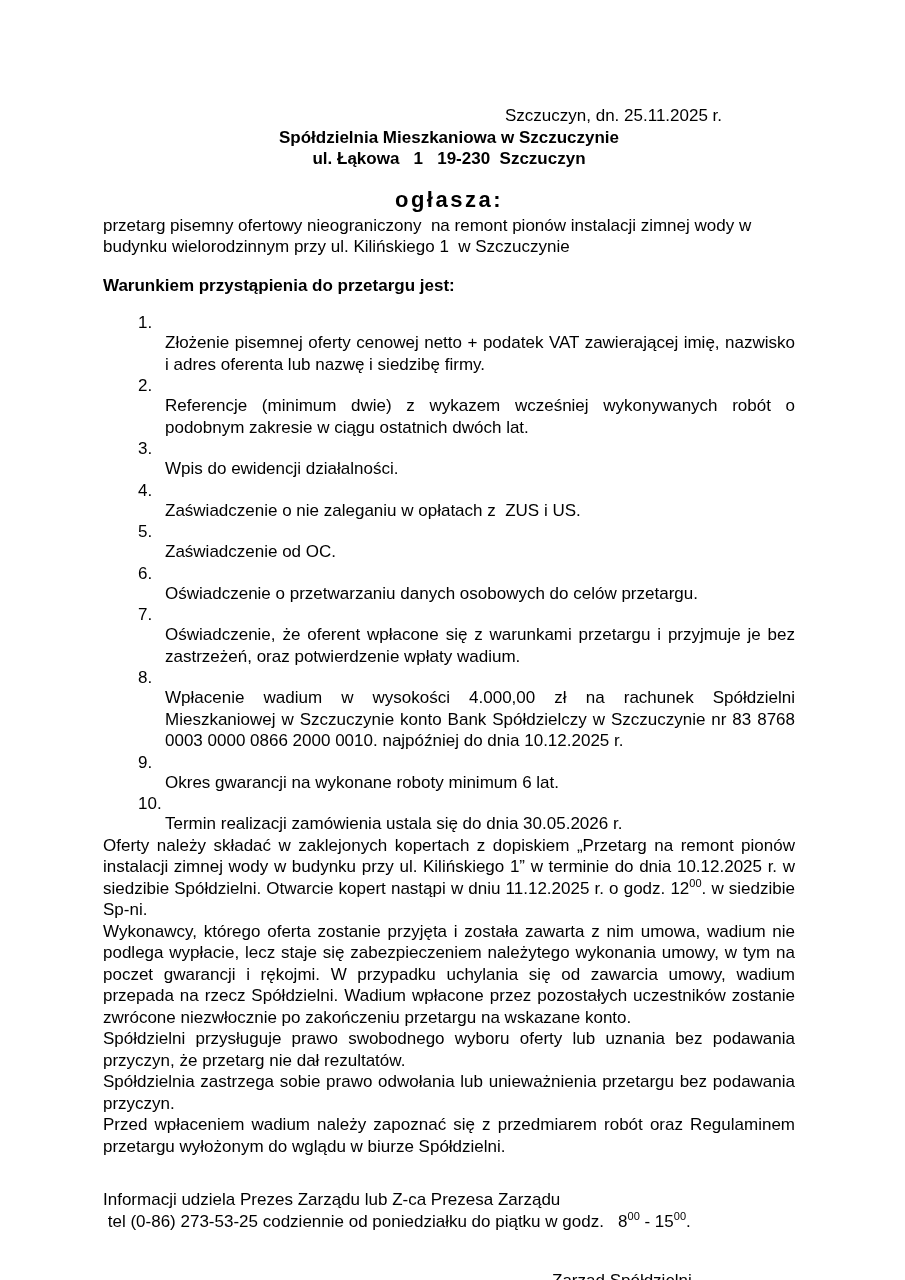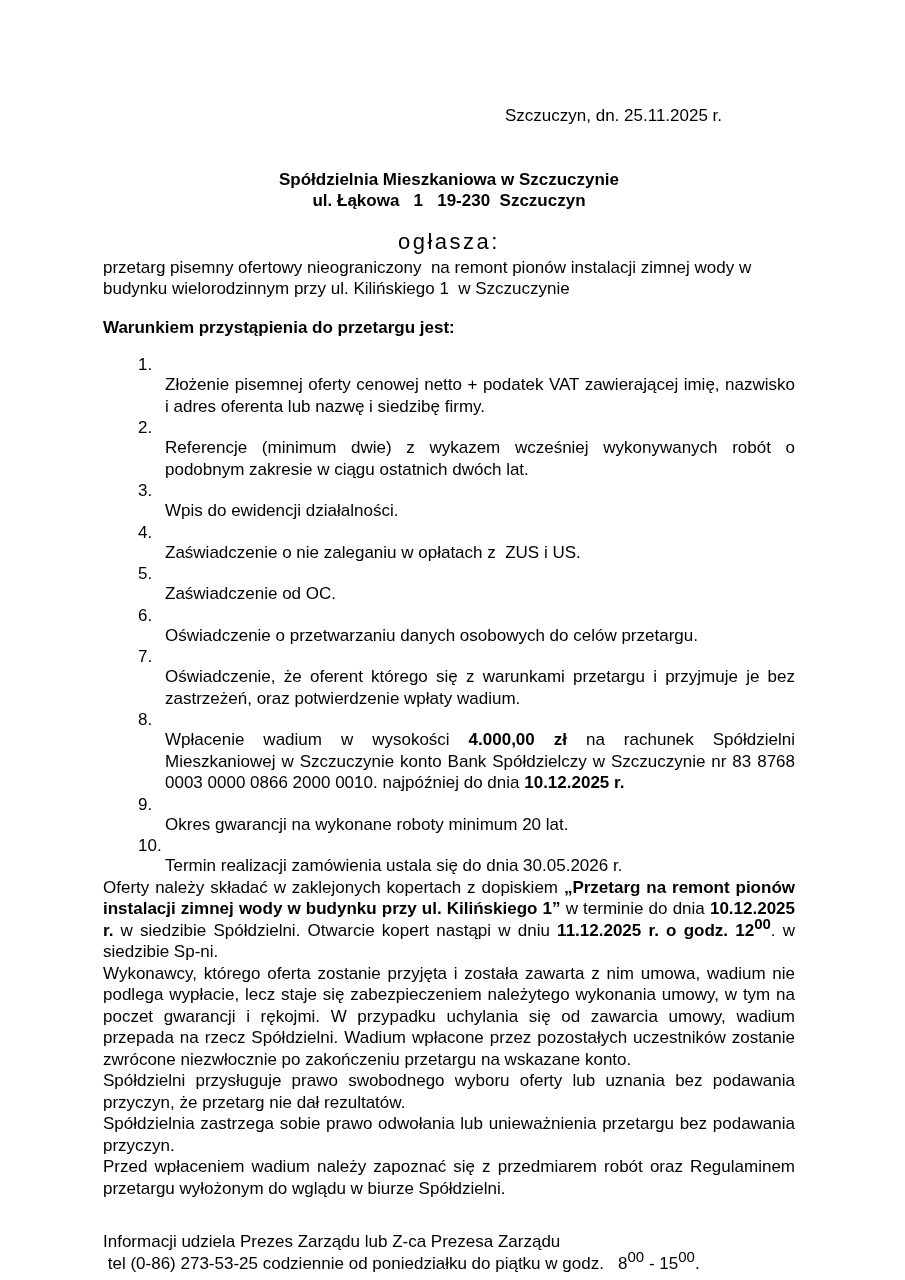--- a/index.html
+++ b/index.html
@@ -11,47 +11,47 @@
     background: #ffffff;
     color: #000000;
     font-family: "Liberation Sans", sans-serif;
     font-size: 17px;
     line-height: 21.5px;
     box-sizing: border-box;
     padding: 105px 110px 0 103px;
     overflow: hidden;
   }
   .date-line { margin-left: 402px; white-space: pre; }
-  .org-block { margin-top: 42px; }
+  .org-block { }
   .org-name, .org-address {
     text-align: center;
     font-weight: bold;
     white-space: pre;
   }
   .announce {
     margin-top: 16px;
     text-align: center;
-    font-weight: normal;
+    font-weight: bold;
     font-size: 22px;
     line-height: 27px;
     letter-spacing: 2.5px;
   }
   .intro { margin-top: 2px; white-space: pre-wrap; }
   .cond-heading { margin-top: 17px; font-weight: bold; }
   ol.cond-list { margin: 16px 0 0 0; padding: 0 0 0 35px; list-style: none; }
   ol.cond-list li { display: flex; }
   ol.cond-list .num { flex: 0 0 27px; }
   ol.cond-list .li-text { flex: 1 1 auto; text-align: justify; margin-top: 20px; }
   ol.cond-list .li-text.pre { white-space: pre-wrap; }
   .body-paragraphs p { margin: 0; text-align: justify; }
   .info-block { margin-top: 32px; }
   .info-line { white-space: pre-wrap; }
   .signature { margin-top: 38px; margin-left: 449px; }
-  .b { font-weight: bold; }
-  sup { font-size: 15px; line-height: 0; vertical-align: super; }
+  .b { font-weight: normal; }
+  sup { font-size: 11px; line-height: 0; vertical-align: super; }
 </style>
 </head>
 <body>
 
 <div class="page">
 
   <div class="date-line">Szczuczyn, dn. 25.11.2025 r.</div>
 
   <div class="org-block">
     <div class="org-name">Spółdzielnia Mieszkaniowa w Szczuczynie</div>
@@ -84,29 +84,29 @@
     <li>
       <span class="num">5.</span>
       <span class="li-text"><span>Zaświadczenie od OC.</span></span>
     </li>
     <li>
       <span class="num">6.</span>
       <span class="li-text"><span>Oświadczenie o przetwarzaniu danych osobowych do celów przetargu.</span></span>
     </li>
     <li>
       <span class="num">7.</span>
-      <span class="li-text"><span>Oświadczenie, że oferent którego się z warunkami przetargu i przyjmuje je bez zastrzeżeń, oraz potwierdzenie wpłaty wadium.</span></span>
+      <span class="li-text"><span>Oświadczenie, że oferent wpłacone się z warunkami przetargu i przyjmuje je bez zastrzeżeń, oraz potwierdzenie wpłaty wadium.</span></span>
     </li>
     <li>
       <span class="num">8.</span>
       <span class="li-text"><span>Wpłacenie wadium w wysokości </span><span class="b">4.000,00 zł</span><span> na rachunek Spółdzielni Mieszkaniowej w Szczuczynie konto Bank Spółdzielczy w Szczuczynie nr 83 8768 0003 0000 0866 2000 0010. najpóźniej do dnia </span><span class="b">10.12.2025 r.</span></span>
     </li>
     <li>
       <span class="num">9.</span>
-      <span class="li-text"><span>Okres gwarancji na wykonane roboty minimum 20 lat.</span></span>
+      <span class="li-text"><span>Okres gwarancji na wykonane roboty minimum 6 lat.</span></span>
     </li>
     <li>
       <span class="num">10.</span>
       <span class="li-text"><span>Termin realizacji zamówienia ustala się do dnia 30.05.2026 r.</span></span>
     </li>
   </ol>
 
   <div class="body-paragraphs">
     <p><span>Oferty należy składać w zaklejonych kopertach z dopiskiem </span><span class="b">„Przetarg na remont pionów instalacji zimnej wody w budynku przy ul. Kilińskiego 1”</span><span> w terminie do dnia </span><span class="b">10.12.2025 r.</span><span> w siedzibie Spółdzielni. Otwarcie kopert nastąpi w dniu </span><span class="b">11.12.2025 r. o godz. 12</span><sup class="b">00</sup><span>. w siedzibie Sp-ni.</span></p>
     <p><span>Wykonawcy, którego oferta zostanie przyjęta i została zawarta z nim umowa, wadium nie podlega wypłacie, lecz staje się zabezpieczeniem należytego wykonania umowy, w tym na poczet gwarancji i rękojmi. W przypadku uchylania się od zawarcia umowy, wadium przepada na rzecz Spółdzielni. Wadium wpłacone przez pozostałych uczestników zostanie zwrócone niezwłocznie po zakończeniu przetargu na wskazane konto.</span></p>

